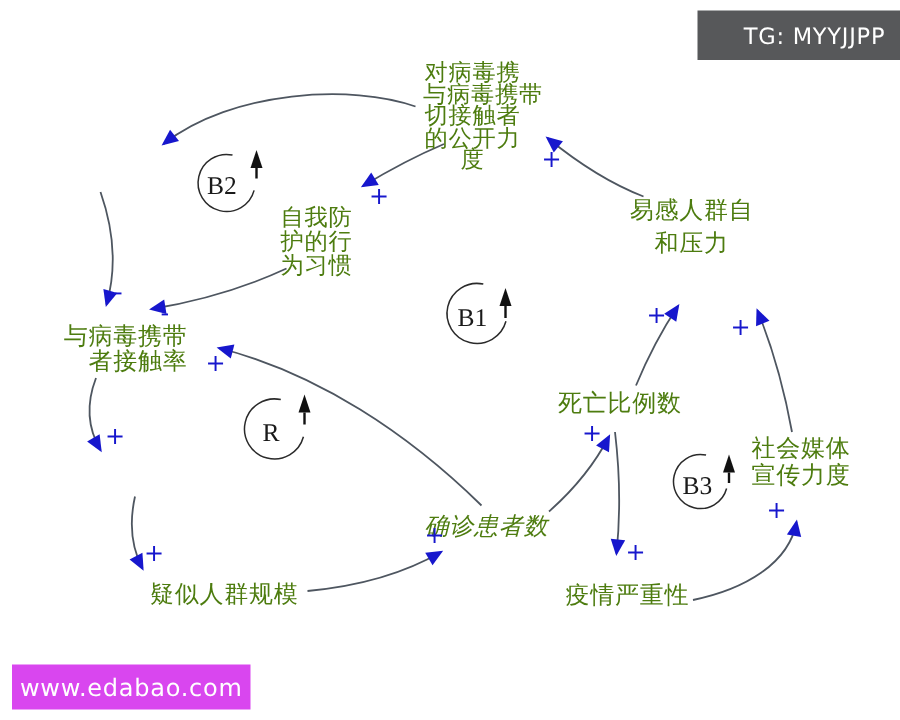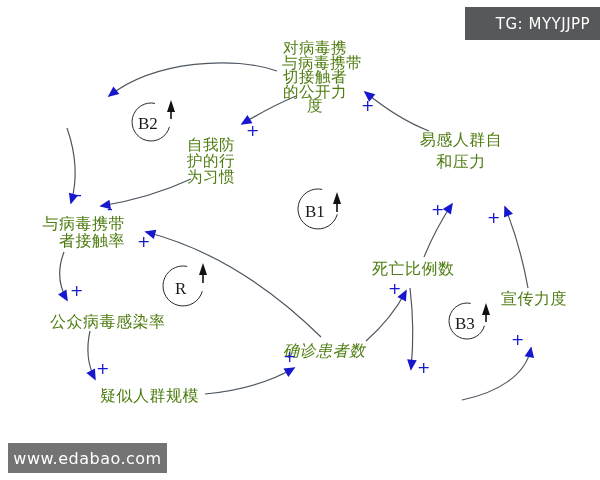--- a/index.html
+++ b/index.html
@@ -26,21 +26,21 @@
   }
   .loop-label{
     font-family:"Liberation Serif","DejaVu Serif",serif;
     font-size:17px;fill:#1a1a1a;
   }
   .wm{
     position:absolute;color:#ffffff;display:flex;align-items:center;
     justify-content:center;letter-spacing:0.5px;
   }
   .wm-tg{left:465px;top:7px;width:132px;height:33px;background:#57585a;font-size:15px;padding-left:12px;}
-  .wm-site{left:8px;top:443px;width:159px;height:30px;background:#737373;font-size:16px;}
+  .wm-site{left:8px;top:443px;width:159px;height:30px;background:#d946ef;font-size:16px;}
 </style>
 </head>
 <body>
 
 <div id="stage">
 
   <svg class="diagram" width="600" height="480" viewBox="0 0 600 480">
     <defs>
       <marker id="bluehead" viewBox="0 0 10 10" markerUnits="userSpaceOnUse" markerWidth="13" markerHeight="11" refX="8.5" refY="5" orient="auto">
         <path d="M0,0.6 L10,5 L0,9.4 z" fill="#1717cd"></path>
@@ -114,38 +114,39 @@
   <div class="node n-awareness" style="left:419px;top:129px;width:84px;">
     <div>易感人群自</div>
     <div>和压力</div>
   </div>
 
   <div class="node" style="left:41px;top:215px;width:84px;text-align:right;">
     <div>与病毒携带</div>
     <div>者接触率</div>
   </div>
 
-  <div class="node n-left" style="left:50px;top:313px;">
-    <div>公众病毒感染率</div>
-  </div>
 
   <div class="node n-left" style="left:100px;top:387px;">
     <div>疑似人群规模</div>
   </div>
 
   <div class="node n-left" style="left:283px;top:342px;font-style:italic;">
     <div>确诊患者数</div>
   </div>
 
   <div class="node n-left" style="left:372px;top:260px;text-align:right;">
     <div>死亡比例数</div>
   </div>
 
+  <div class="node n-left" style="left:377px;top:388px;">
+    <div>疫情严重性</div>
+  </div>
 
   <div class="node n-media" style="left:499px;top:290px;width:70px;">
+    <div>社会媒体</div>
     <div>宣传力度</div>
   </div>
 
   <span class="sign" style="left:246px;top:124px;">+</span>
   <span class="sign" style="left:361px;top:99px;">+</span>
   <span class="sign" style="left:76px;top:188px;">-</span>
   <span class="sign" style="left:107px;top:202px;">-</span>
   <span class="sign" style="left:137px;top:235px;">+</span>
   <span class="sign" style="left:70px;top:284px;">+</span>
   <span class="sign" style="left:96px;top:362px;">+</span>

